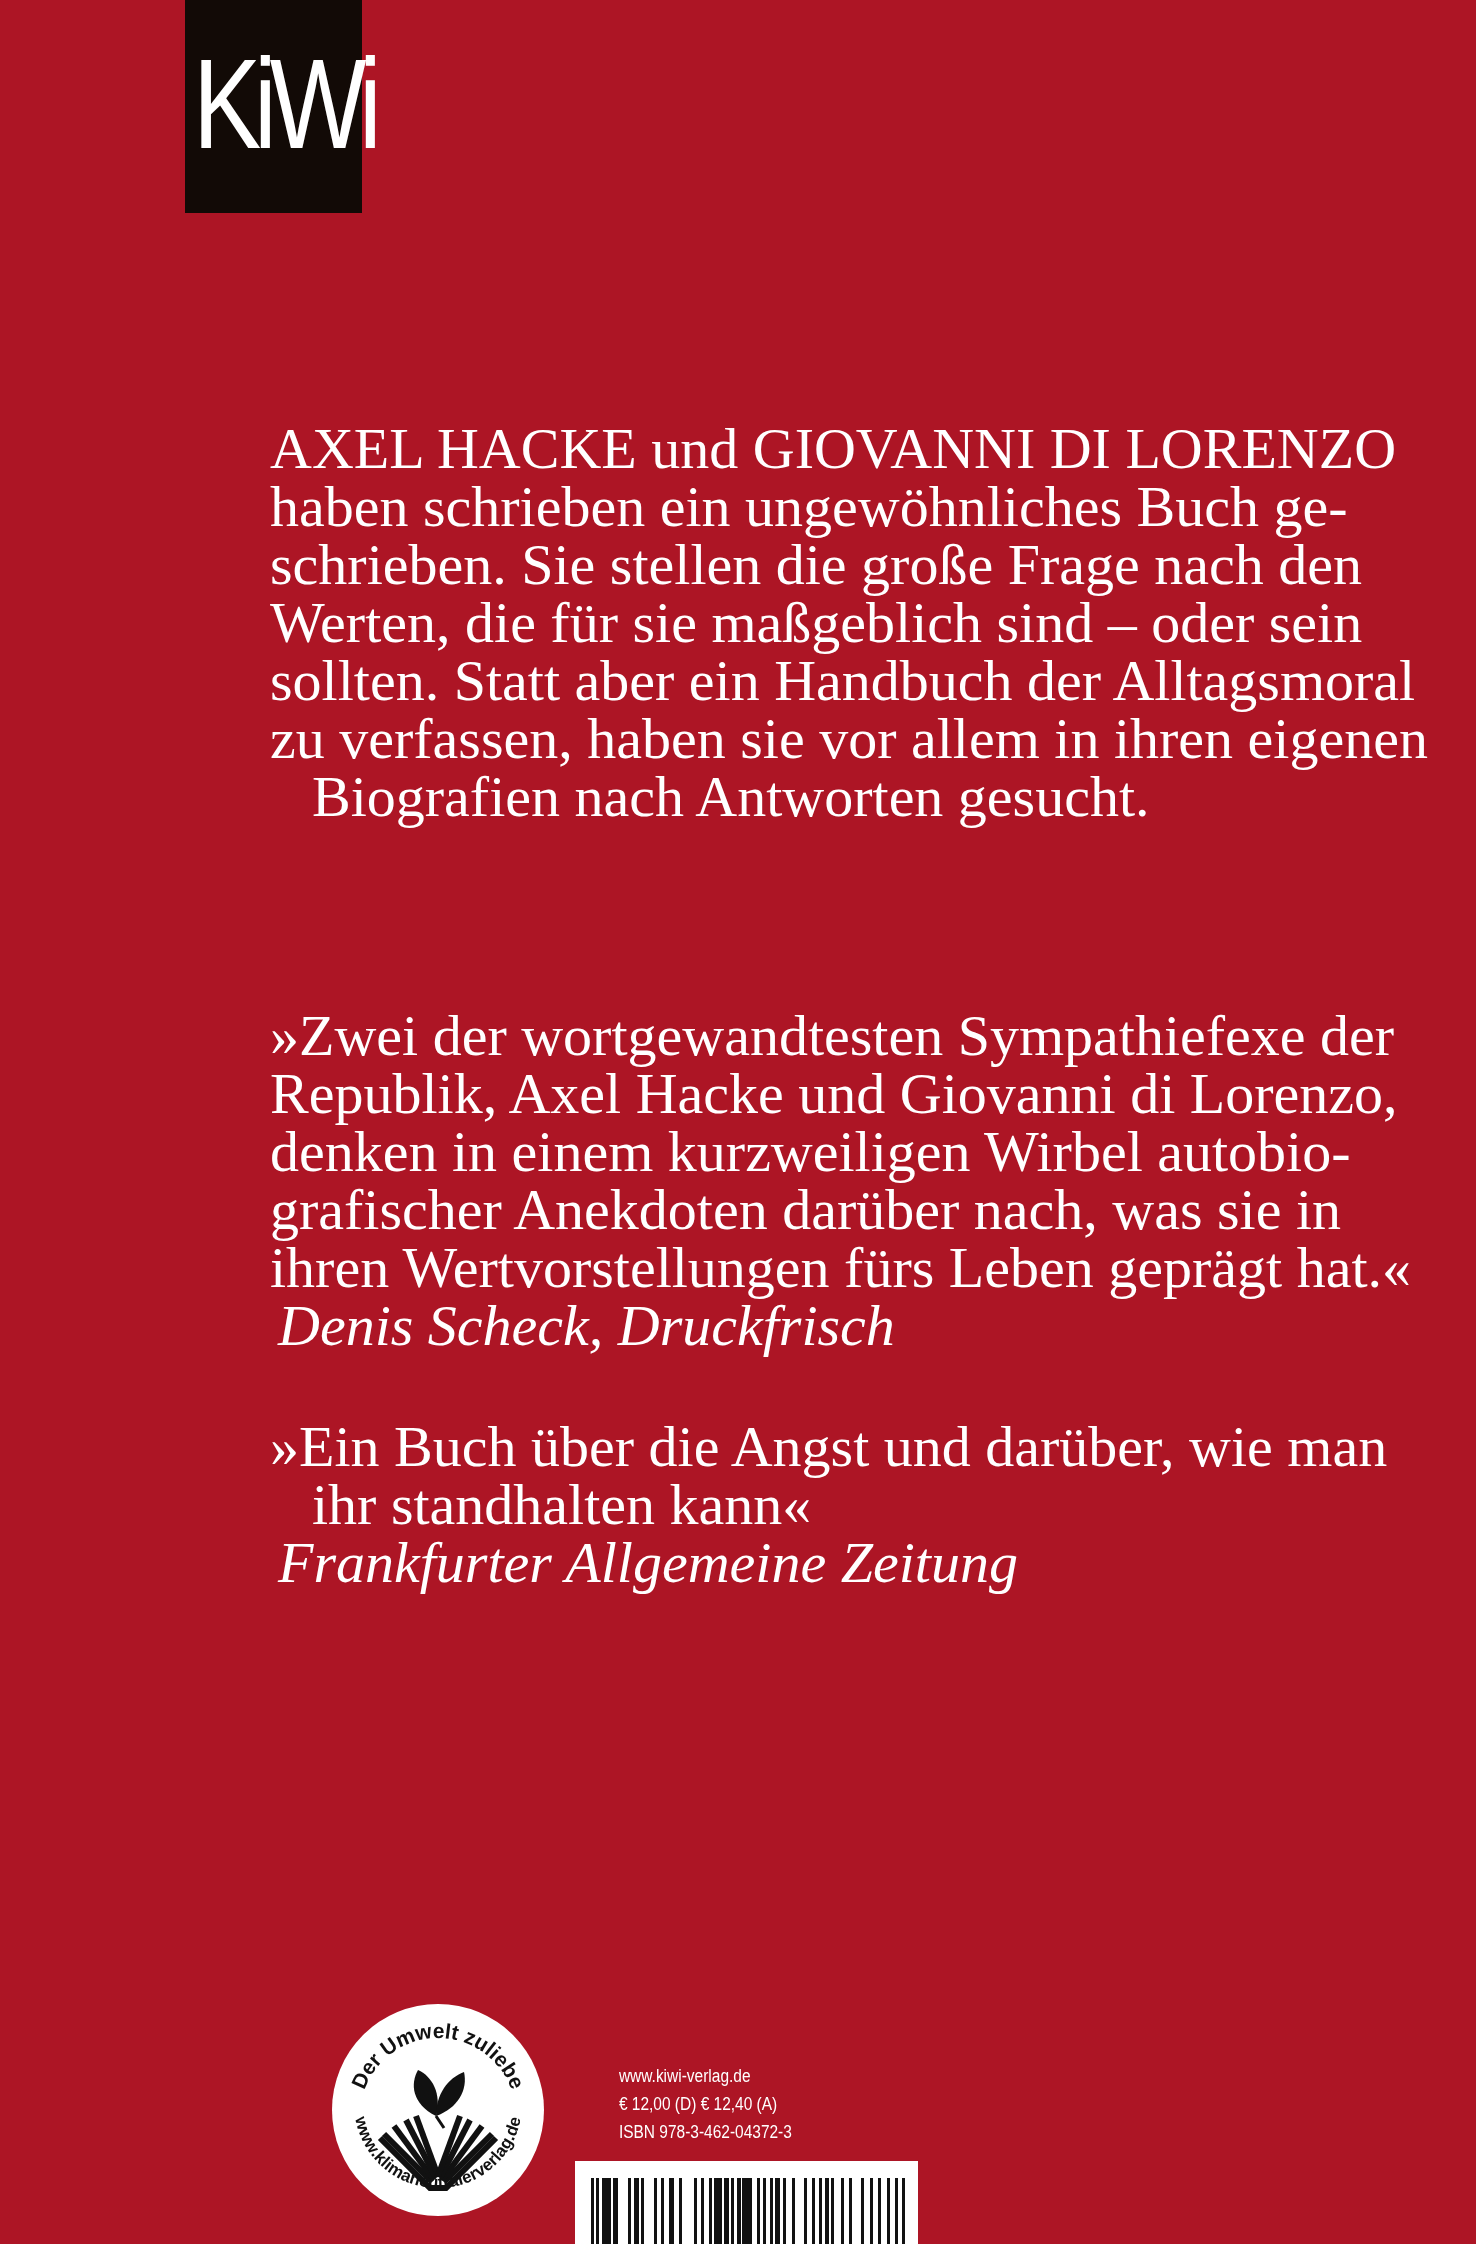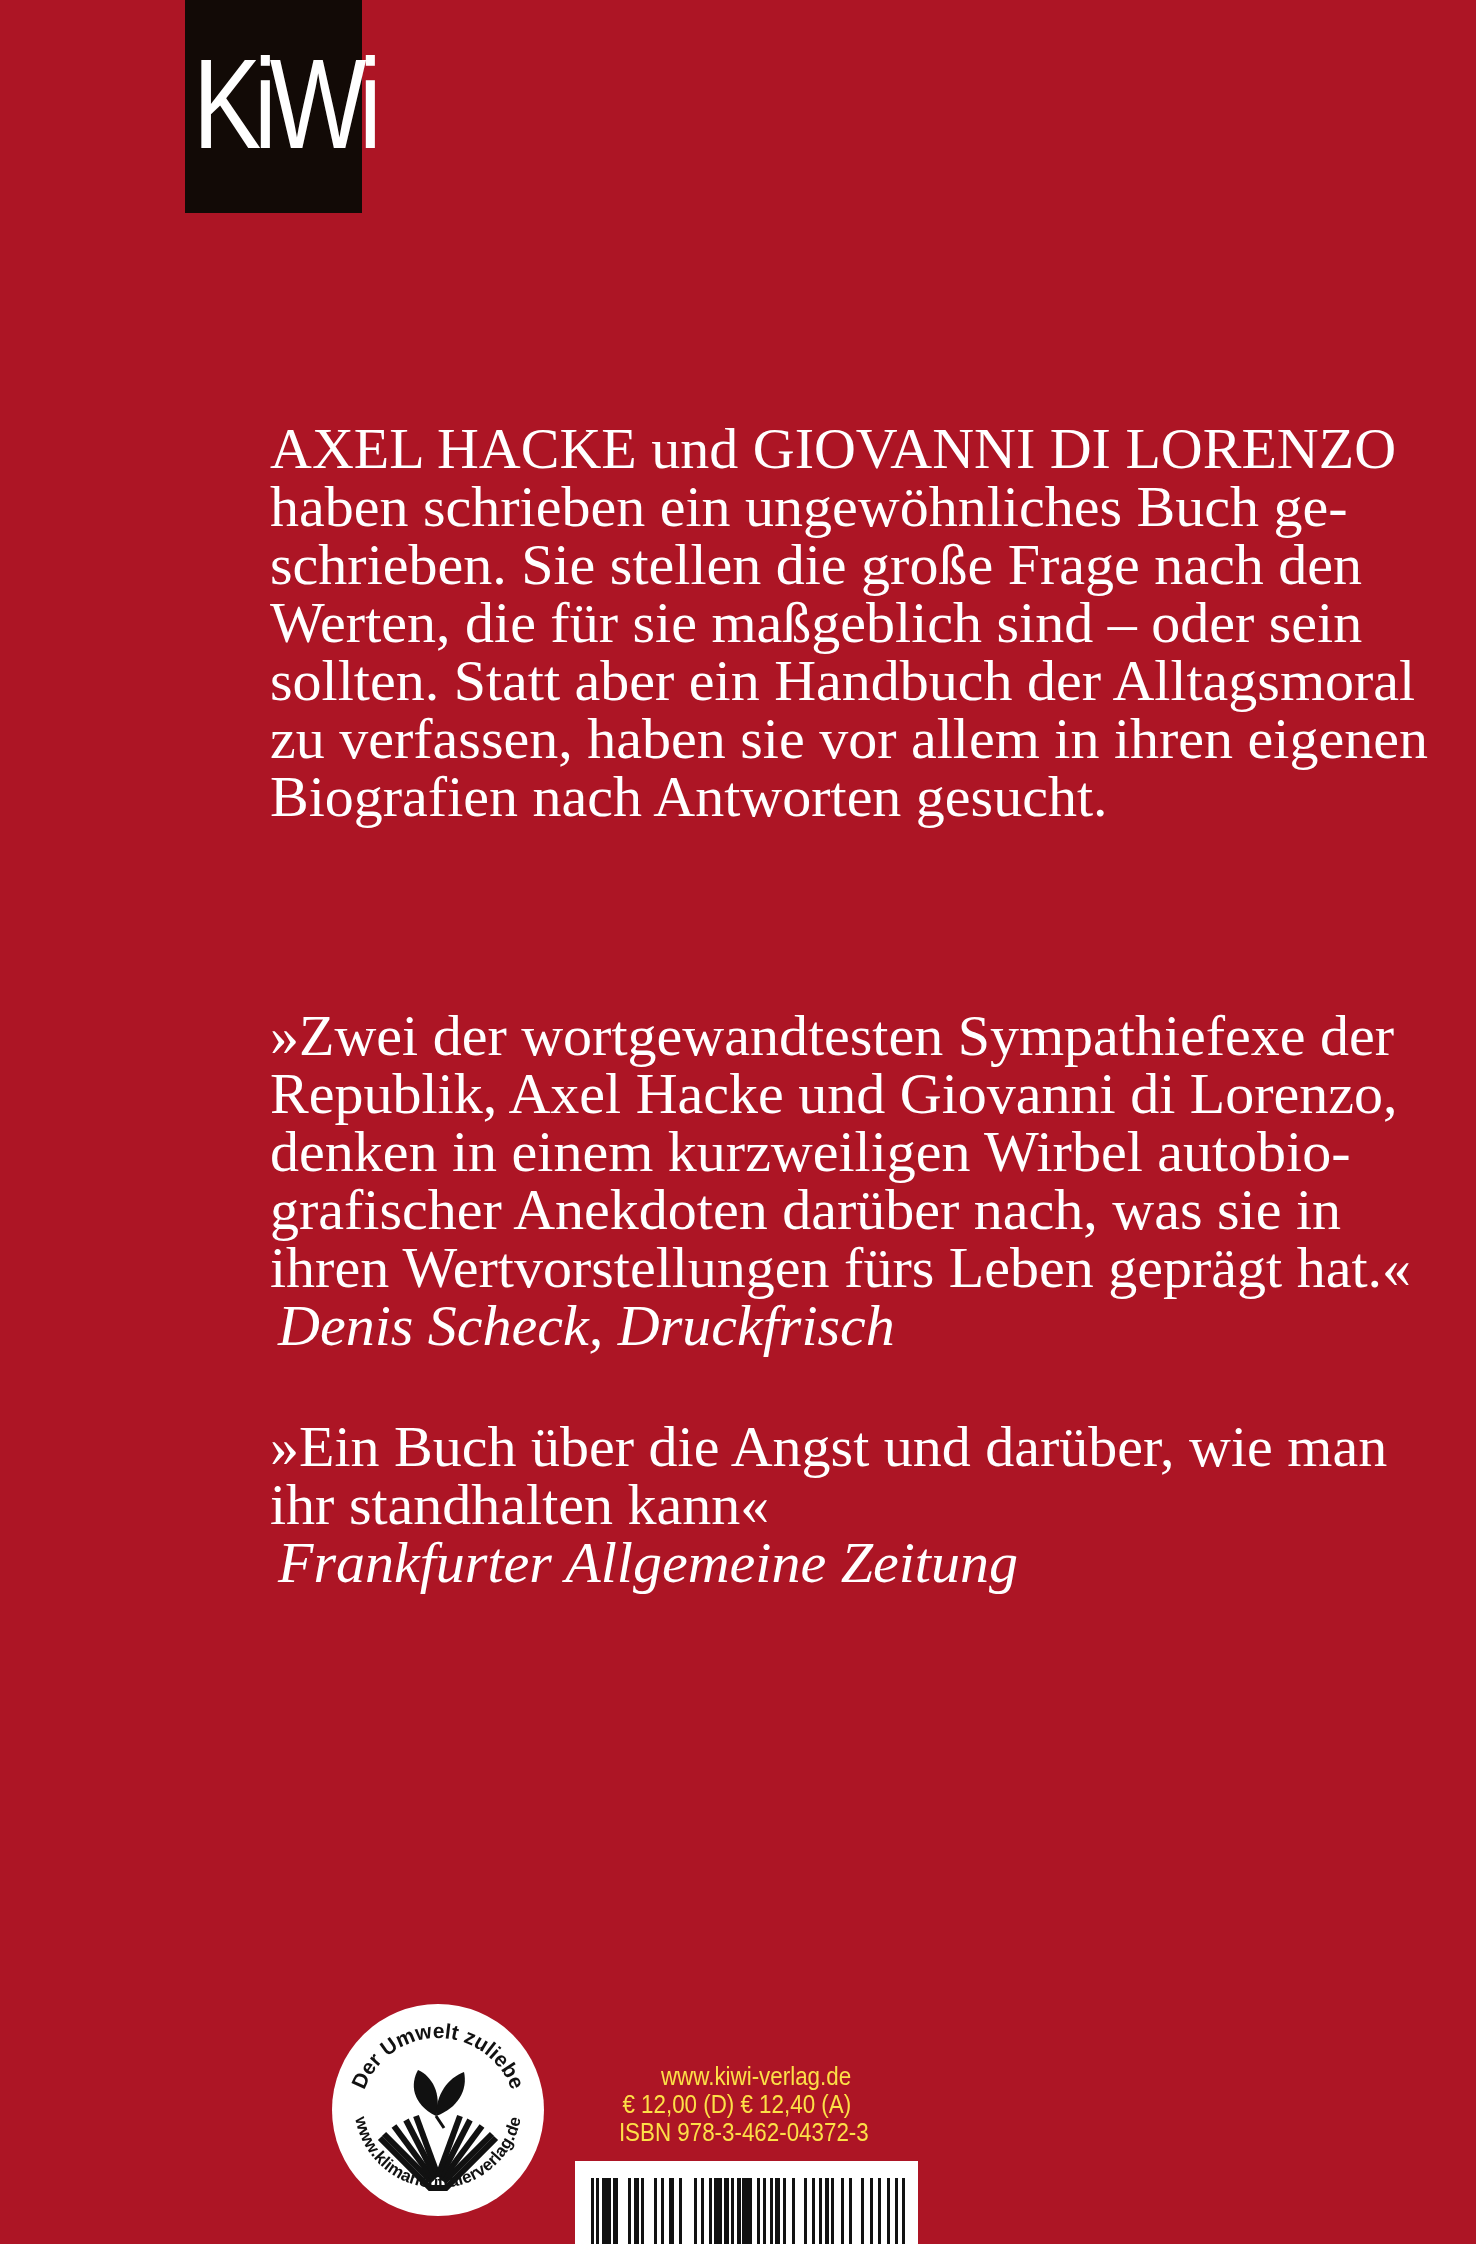--- a/index.html
+++ b/index.html
@@ -21,31 +21,31 @@
   .text-block {
     position: absolute; left: 270px; width: 945px;
     font-family: "Liberation Serif", serif; color: #ffffff;
     font-size: 58px;
   }
   .line {
     height: 58px; line-height: 58px; white-space: nowrap;
     text-align: justify; text-align-last: justify;
     display: block; width: 100%;
   }
-  .line.last { text-align-last: left; }
+  .line.last { text-align-last: left; margin-left: 42px; }
   .italic { font-style: italic; text-align-last: left; margin-left: 8px; }
   .badge {
     position: absolute; left: 332px; top: 2004px; width: 212px; height: 212px;
     border-radius: 50%; background: #ffffff;
   }
   .badge svg { position: absolute; left: 0; top: 0; }
   .price-block {
     position: absolute; left: 600px; top: 2062px; width: 270px;
-    font-family: "Liberation Sans", sans-serif; color: #fde047;
-    font-size: 26px; line-height: 28px; text-align: right;
+    font-family: "Liberation Sans", sans-serif; color: #ffffff;
+    font-size: 18px; line-height: 28px; text-align: left;
   }
   .price-block div { white-space: nowrap; transform: scaleX(0.86); transform-origin: center; }
   .barcode {
     position: absolute; left: 575px; top: 2161px; width: 343px; height: 90px;
     background: #ffffff;
   }
   .bar { position: absolute; top: 17px; height: 80px; background: #111111; }
 </style>
 </head>
 <body>

